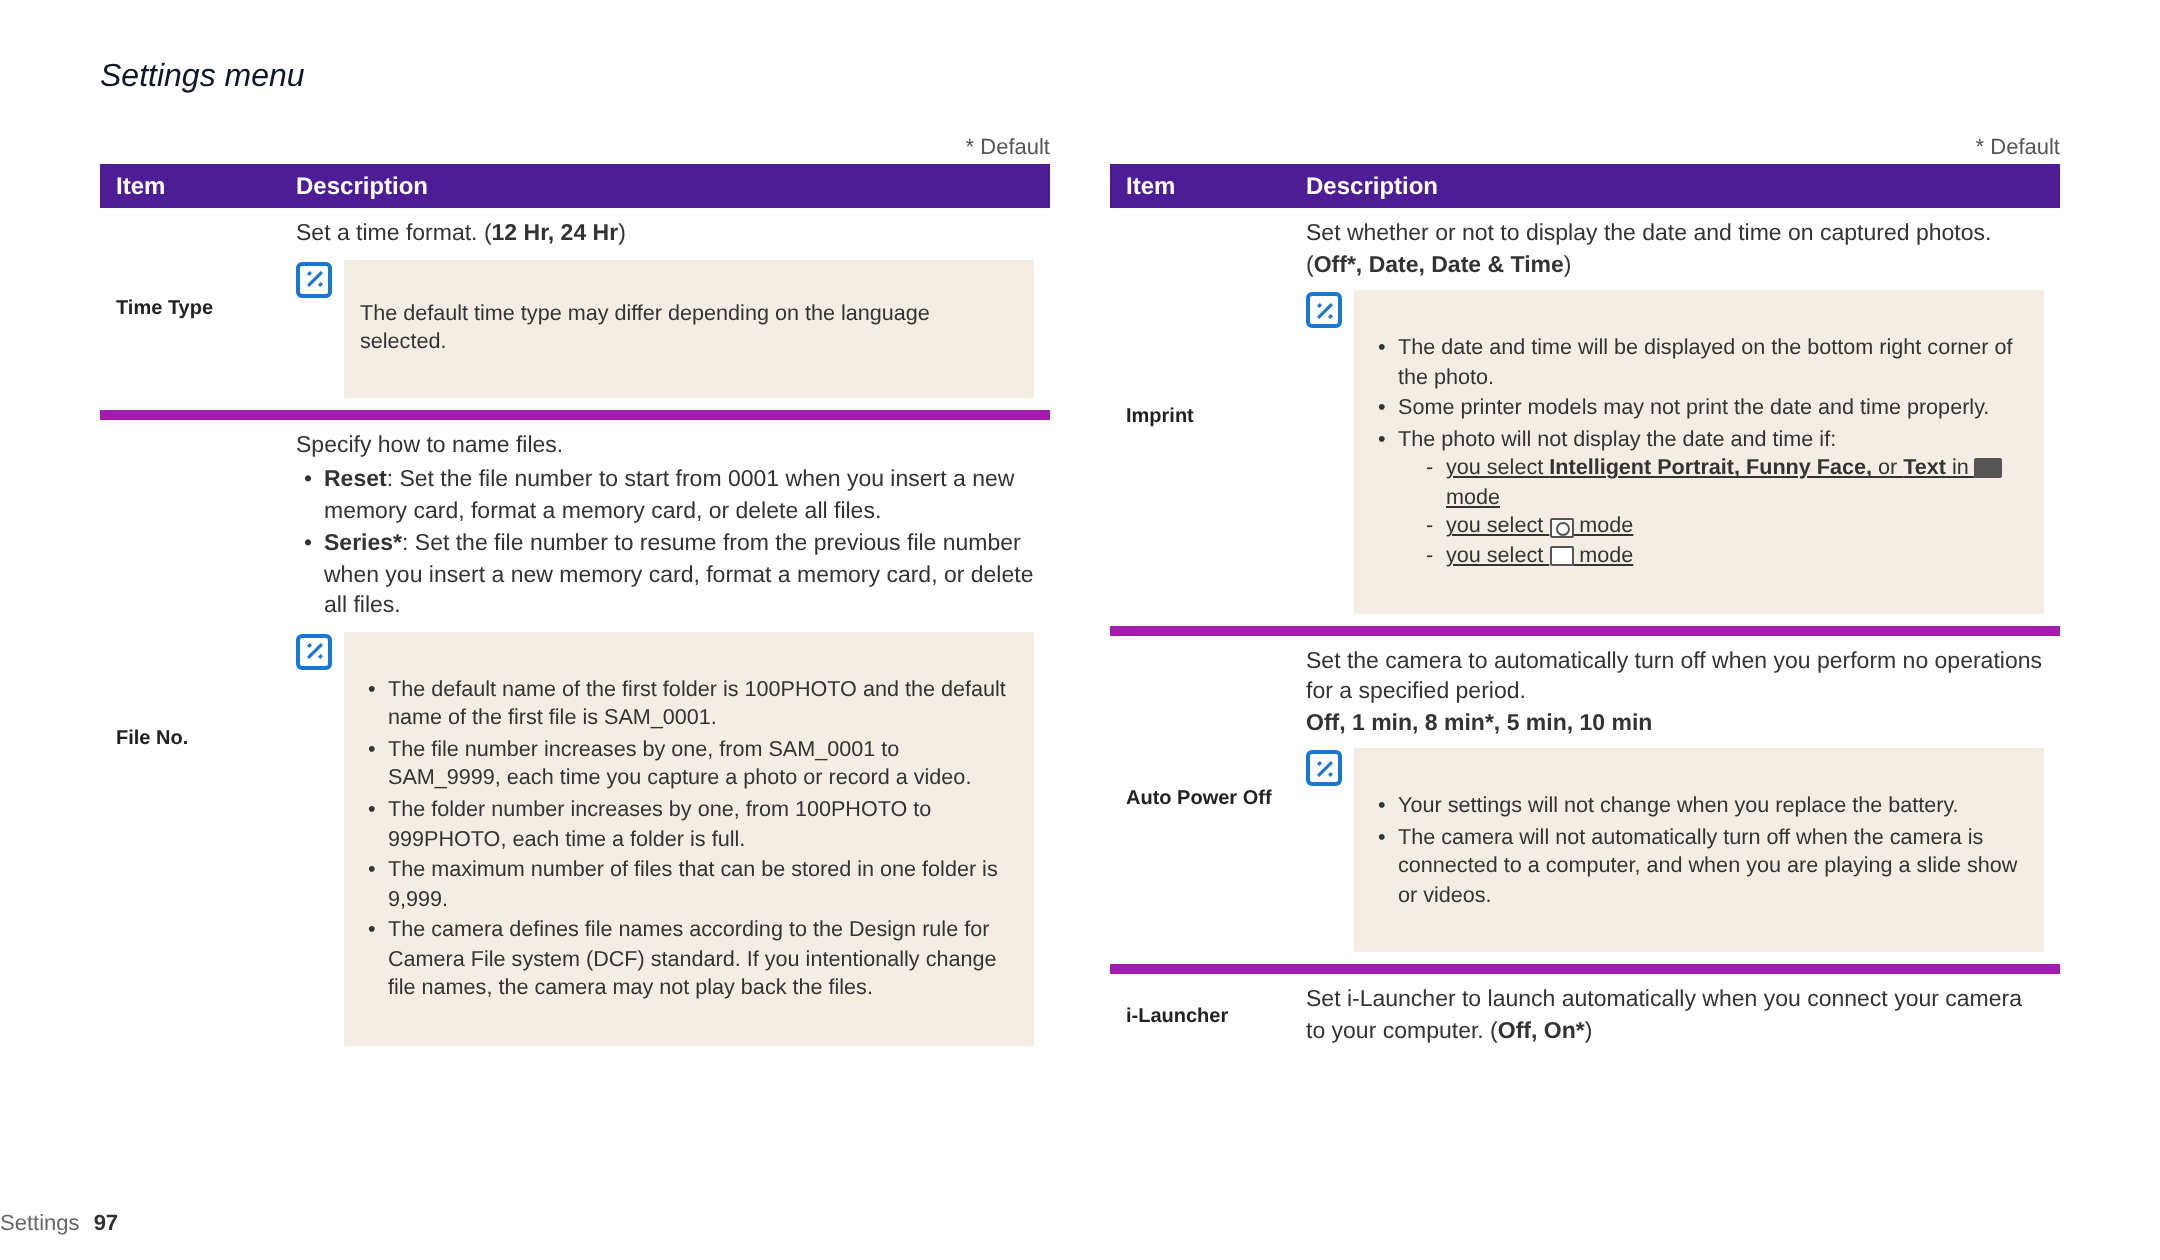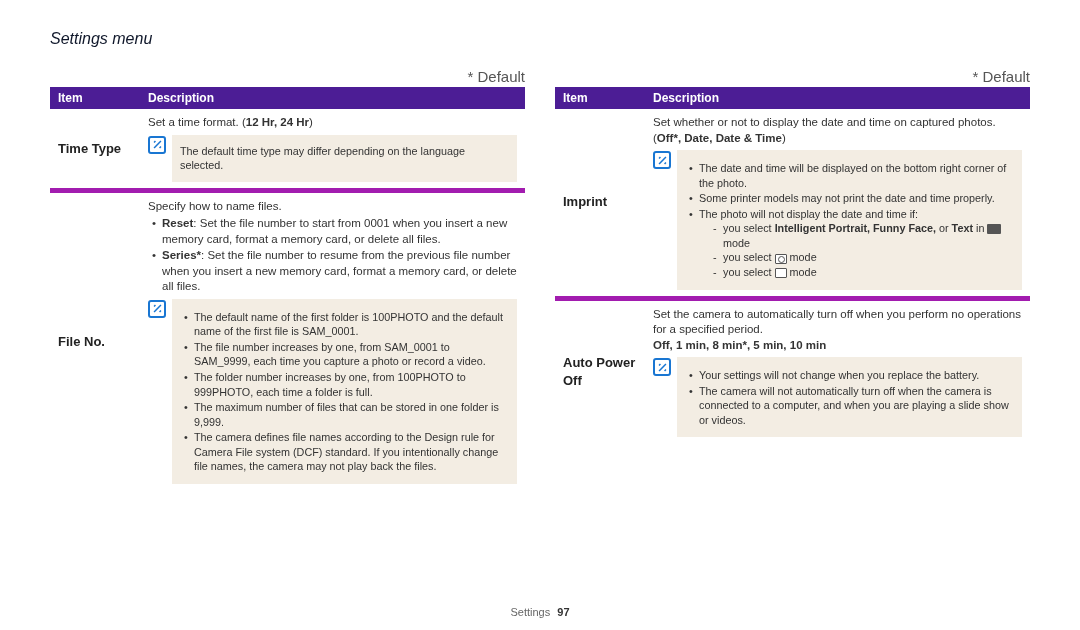--- a/index.html
+++ b/index.html
@@ -23,21 +23,21 @@
   .columns {
     display: flex;
     gap: 30px;
   }
   .col {
     flex: 1;
     min-width: 0;
   }
   .default-note {
     text-align: right;
-    font-size: 15px;
+    font-size: 11px;
     color: #555;
     margin-bottom: 2px;
   }
   table {
     width: 100%;
     border-collapse: collapse;
   }
   thead th {
     background: #4c1d95;
     color: #fff;
@@ -52,68 +52,68 @@
     padding: 6px 8px;
     vertical-align: top;
     font-size: 11.5px;
     line-height: 1.35;
   }
   tbody tr:last-child td { border-bottom: none; }
   td.item-name {
     font-weight: 700;
     vertical-align: middle;
     color: #222;
-    font-size: 13px;
+    font-size: 10px;
   }
   .b { font-weight: 700; }
   .note-row {
     display: flex;
     align-items: flex-start;
     gap: 6px;
     margin-top: 4px;
   }
   .note-icon {
     width: 18px; height: 18px;
     border: 2px solid #1976d2;
     border-radius: 3px;
     display: flex;
     align-items: center; justify-content: center;
     flex-shrink: 0;
     margin-top: 1px;
   }
   .note-icon svg { width: 11px; height: 11px; stroke: #1976d2; stroke-width: 2.2; fill: none; }
   .note-text {
     background: #f3ede3;
-    padding: 9px 8px;
+    padding: 20px 8px;
     font-size: 10.8px;
     flex: 1;
     line-height: 1.35;
   }
   ul.bullets { list-style: none; padding-left: 4px; margin-top: 2px; }
   ul.bullets > li { position: relative; padding-left: 10px; margin-bottom: 1px; }
   ul.bullets > li::before { content: "•"; position: absolute; left: 0; top: 0; }
-  ul.sub { list-style: none; padding-left: 14px; }
+  ul.sub { list-style: none; padding-left: 14px; text-decoration: underline; }
   ul.sub > li { position: relative; padding-left: 10px; }
   ul.sub > li::before { content: "-"; position: absolute; left: 0; top: 0; }
   .note-text ul.bullets > li { font-size: 10.8px; }
   .mode-icon {
     display: inline-block;
     width: 14px; height: 10px;
     background: #555;
     vertical-align: middle;
     border-radius: 1px;
   }
   .mode-icon.camera { width: 12px; height: 10px; position: relative; background: #fff; border:1px solid #555; }
   .mode-icon.camera::after { content:""; position:absolute; width:5px; height:5px; border:1px solid #555; border-radius:50%; top:1px; left:2px; }
   .mode-icon.movie { width: 12px; height: 10px; background:#fff; border:1px solid #555; position: relative; }
   .footer {
     position: absolute;
     bottom: 12px;
     left: 0; right: 0;
-    text-align: center;
+    text-align: left;
     font-size: 11px;
     color: #666;
   }
   .footer .pnum { font-weight: 700; color: #333; margin-left: 4px; }
 </style>
 </head>
 <body>
 
 <div class="page-title">Settings menu</div>
 
@@ -231,20 +231,26 @@
               <div class="note-text">
                 <ul class="bullets">
                   <li>Your settings will not change when you replace the battery.</li>
                   <li>The camera will not automatically turn off when the camera is connected to a computer, and when you are playing a slide show or videos.</li>
                 </ul>
               </div>
             </div>
           </td>
         </tr>
 
+        <tr>
+          <td class="item-name">i-Launcher</td>
+          <td>
+            <span>Set i-Launcher to launch automatically when you connect your camera to your computer. (</span><span class="b">Off, On*</span><span>)</span>
+          </td>
+        </tr>
 
       </tbody>
     </table>
   </div>
 
 </div>
 
 <div class="footer">
   <span>Settings</span>
   <span class="pnum">97</span>

